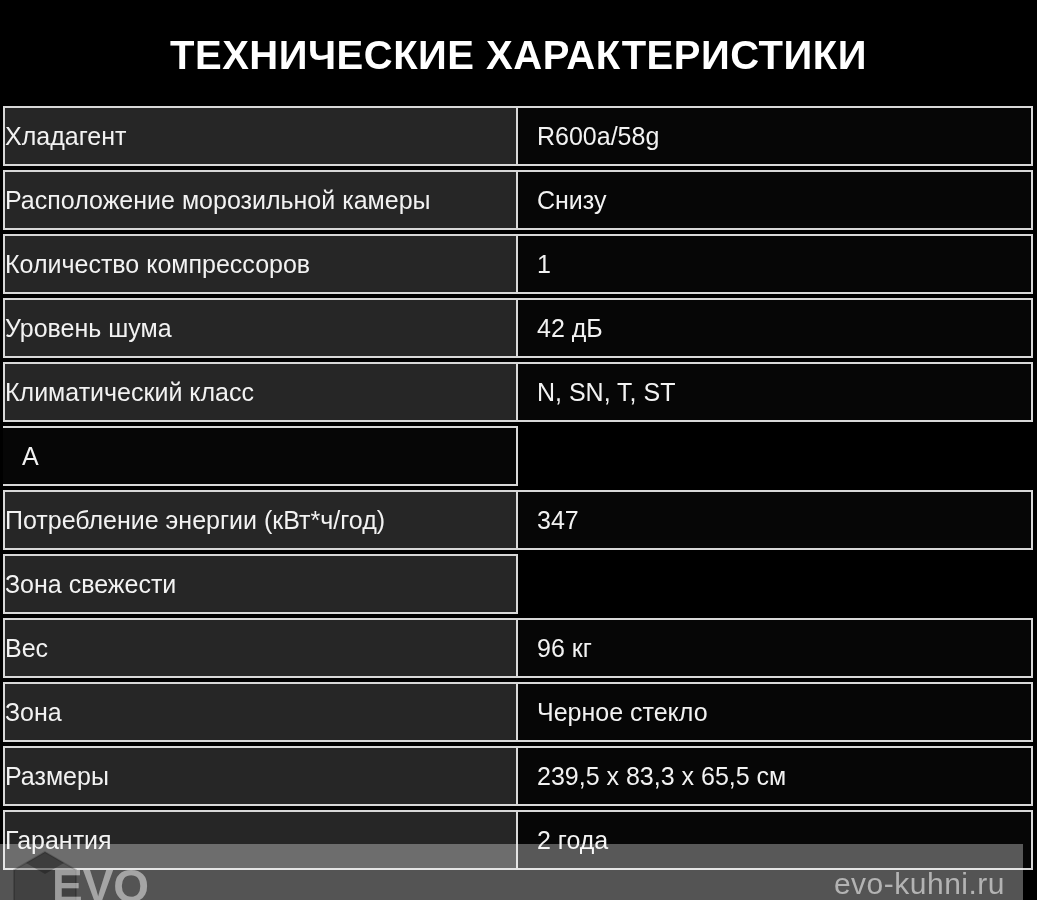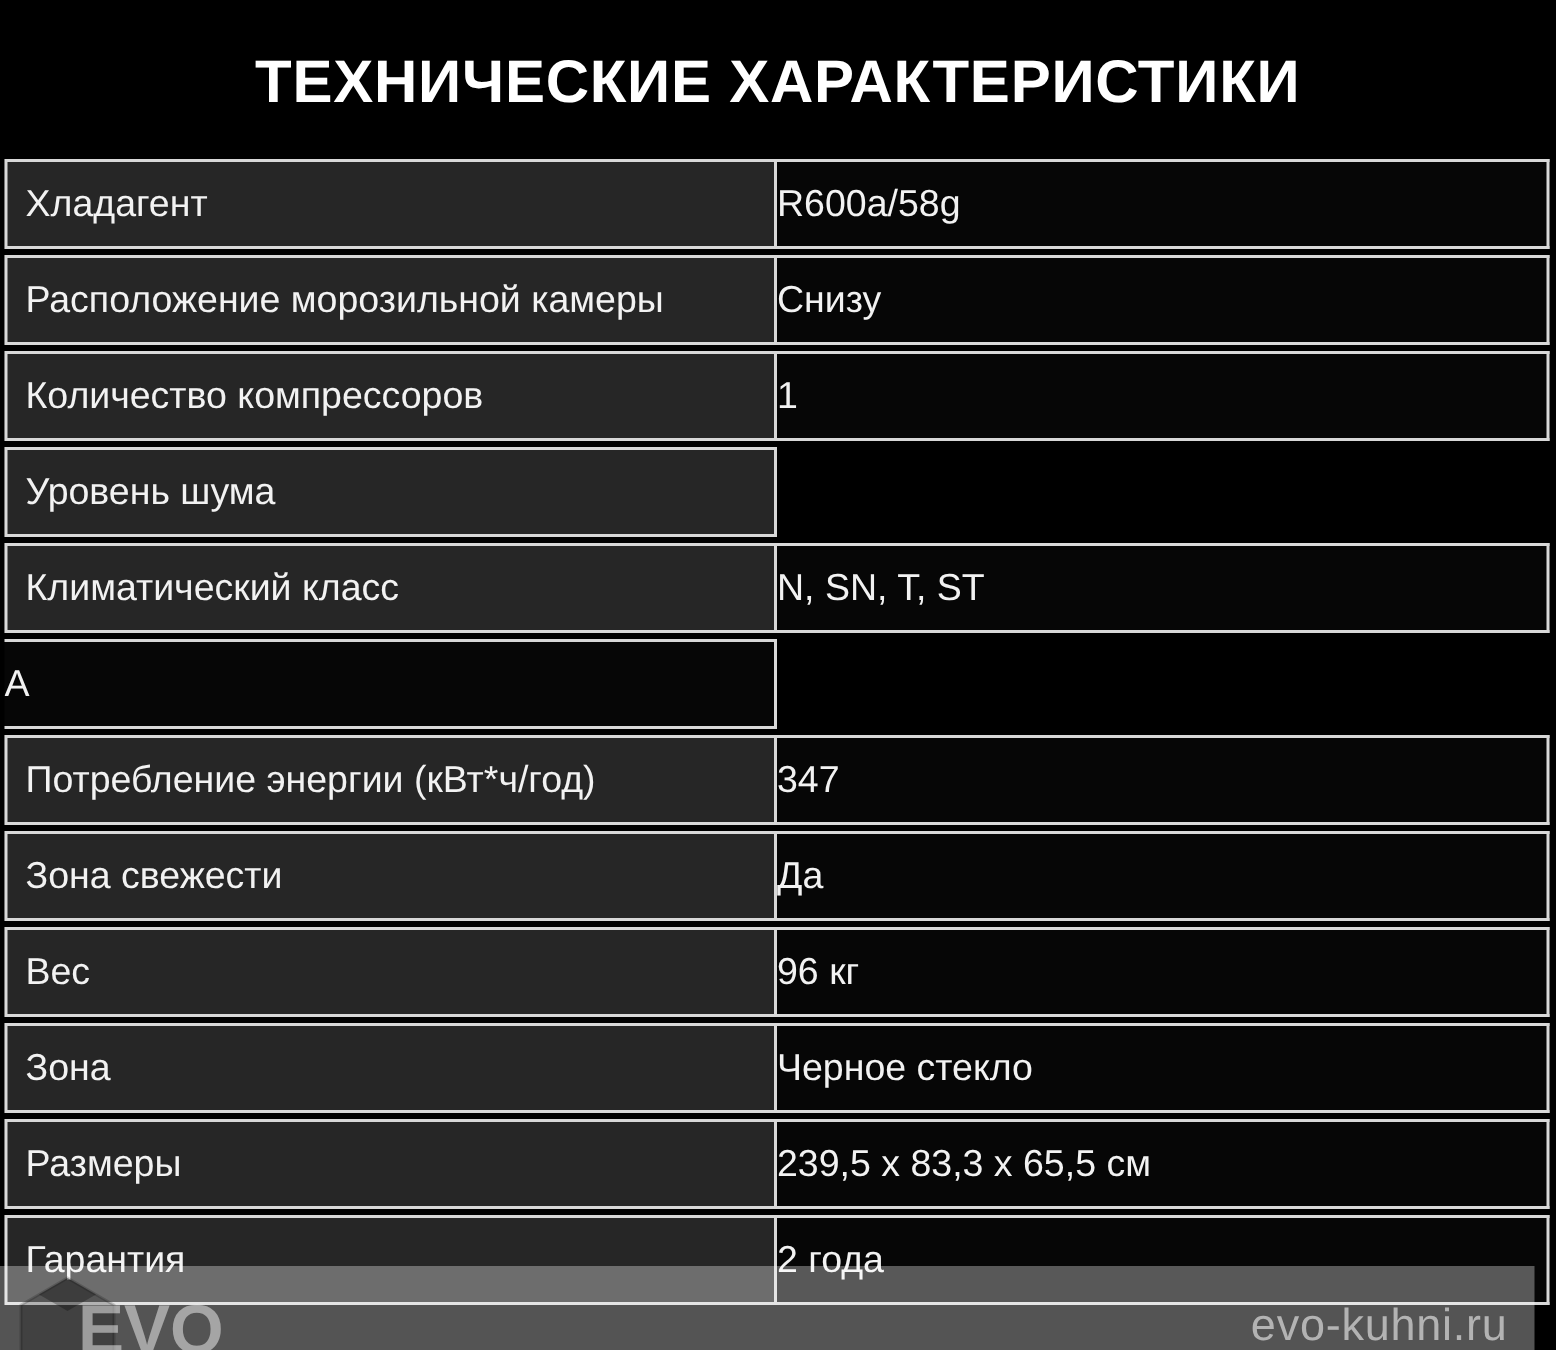--- a/index.html
+++ b/index.html
@@ -42,26 +42,27 @@
     display: flex;
     align-items: center;
     color: var(--text, #f2f2f2);
     font-size: 25px;
     overflow: hidden;
     white-space: nowrap;
   }
   .cell.label {
     width: 50%;
     background: var(--cell-label-bg, #262626);
-    padding-left: 12px;
+    padding-left: 0;
   }
   .cell.value {
     width: 50%;
     background: var(--cell-value-bg, #060606);
     border-left: none;
+    padding-left: 19px;
   }
   .band {
     position: absolute;
     top: 804px;
     left: 0;
     width: 1023px;
     height: 80px;
     background: var(--watermark-band, rgba(255,255,255,0.33));
     z-index: 3;
     box-sizing: border-box;
@@ -101,39 +102,39 @@
       <div class="cell value">Снизу</div>
     </div>
 
     <div class="row">
       <div class="cell label">Количество компрессоров</div>
       <div class="cell value">1</div>
     </div>
 
     <div class="row">
       <div class="cell label">Уровень шума</div>
+      <div class="cell value">42 дБ</div>
     </div>
 
     <div class="row">
       <div class="cell label">Климатический класс</div>
       <div class="cell value">N, SN, T, ST</div>
     </div>
 
     <div class="row">
       <div class="cell value">A</div>
     </div>
 
     <div class="row">
       <div class="cell label">Потребление энергии (кВт*ч/год)</div>
       <div class="cell value">347</div>
     </div>
 
     <div class="row">
       <div class="cell label">Зона свежести</div>
-      <div class="cell value">Да</div>
     </div>
 
     <div class="row">
       <div class="cell label">Вес</div>
       <div class="cell value">96 кг</div>
     </div>
 
     <div class="row">
       <div class="cell label">Зона</div>
       <div class="cell value">Черное стекло</div>

